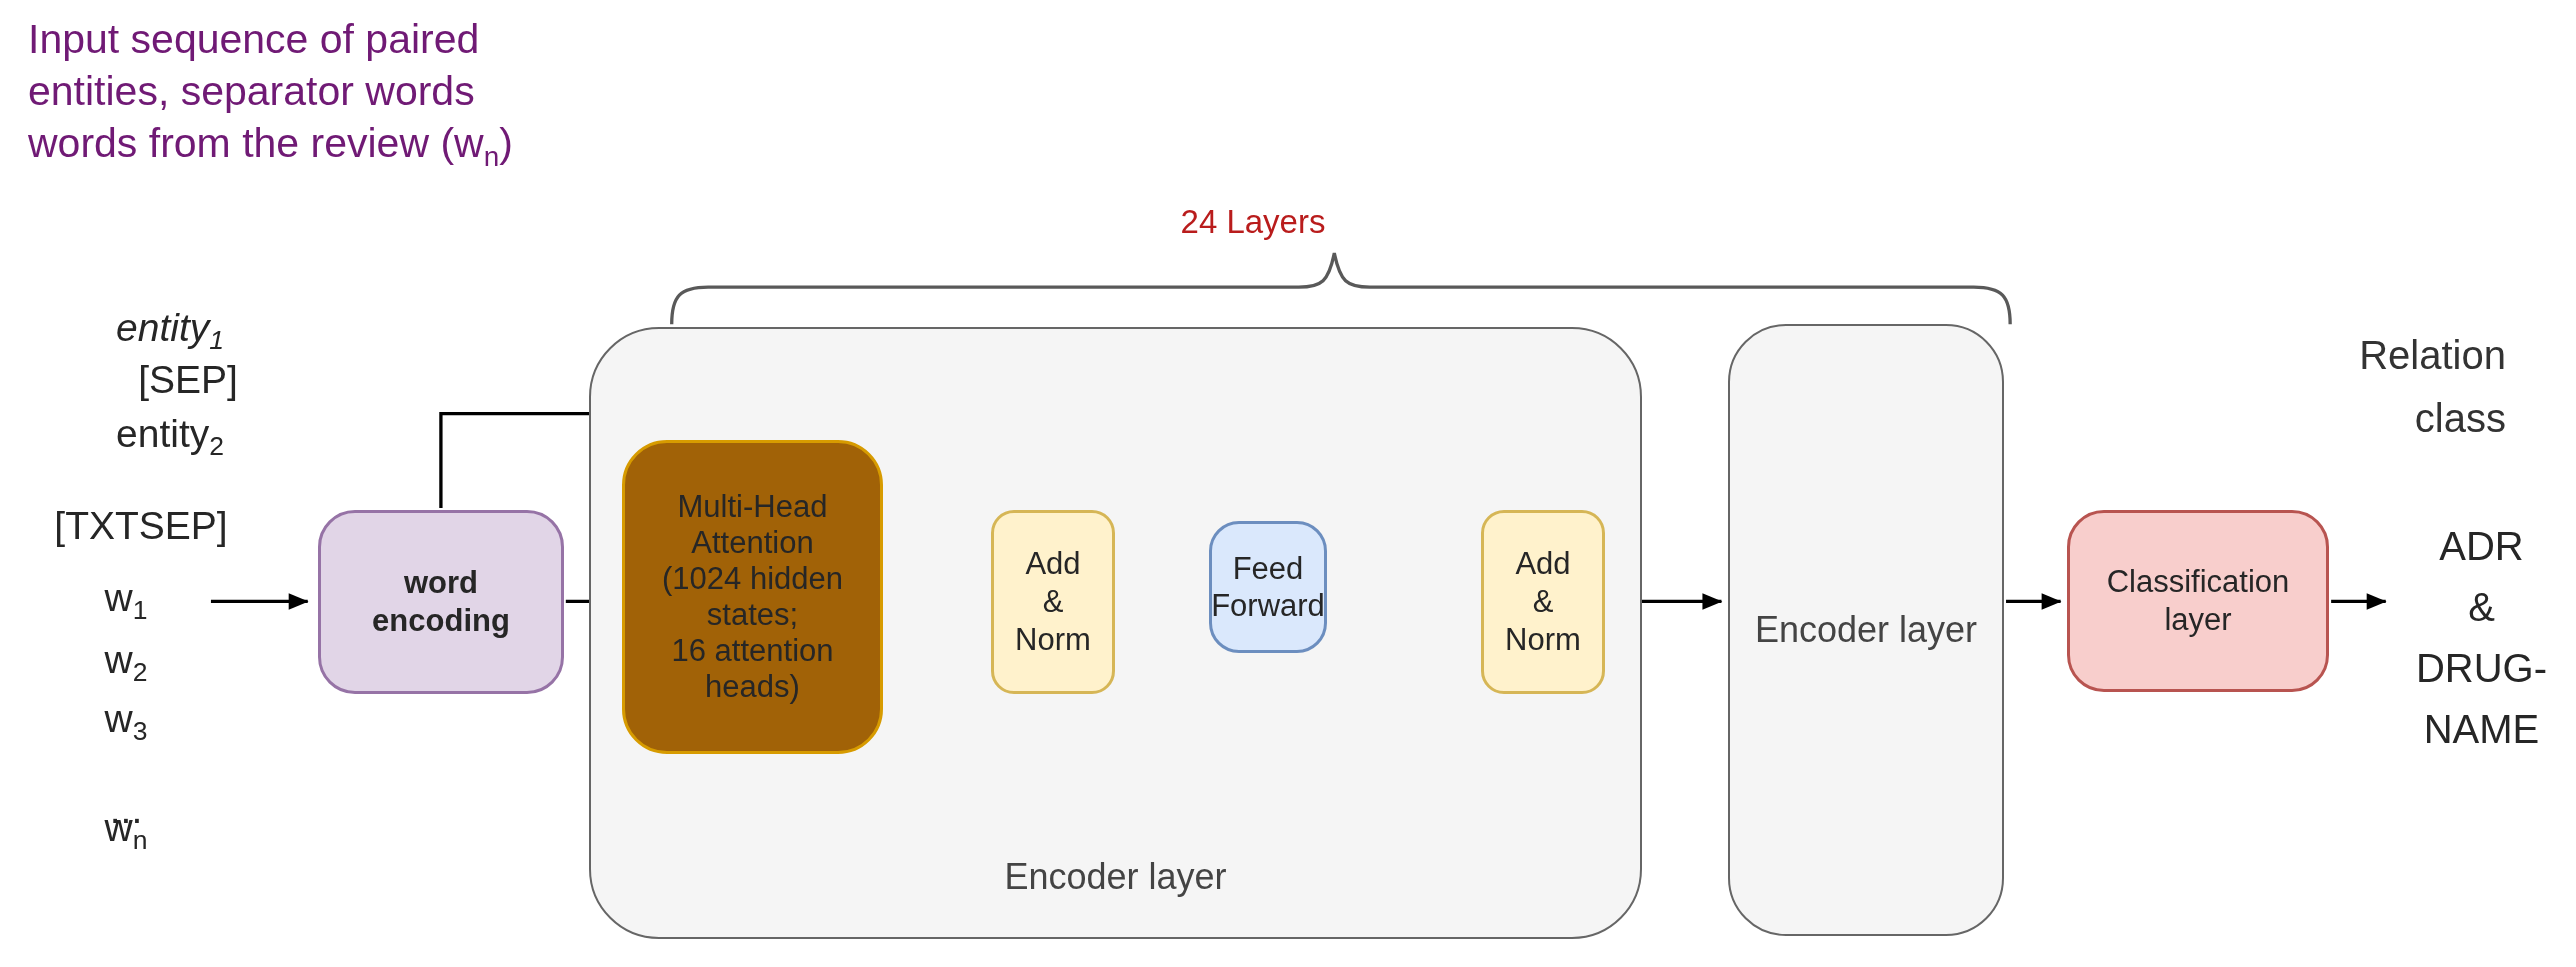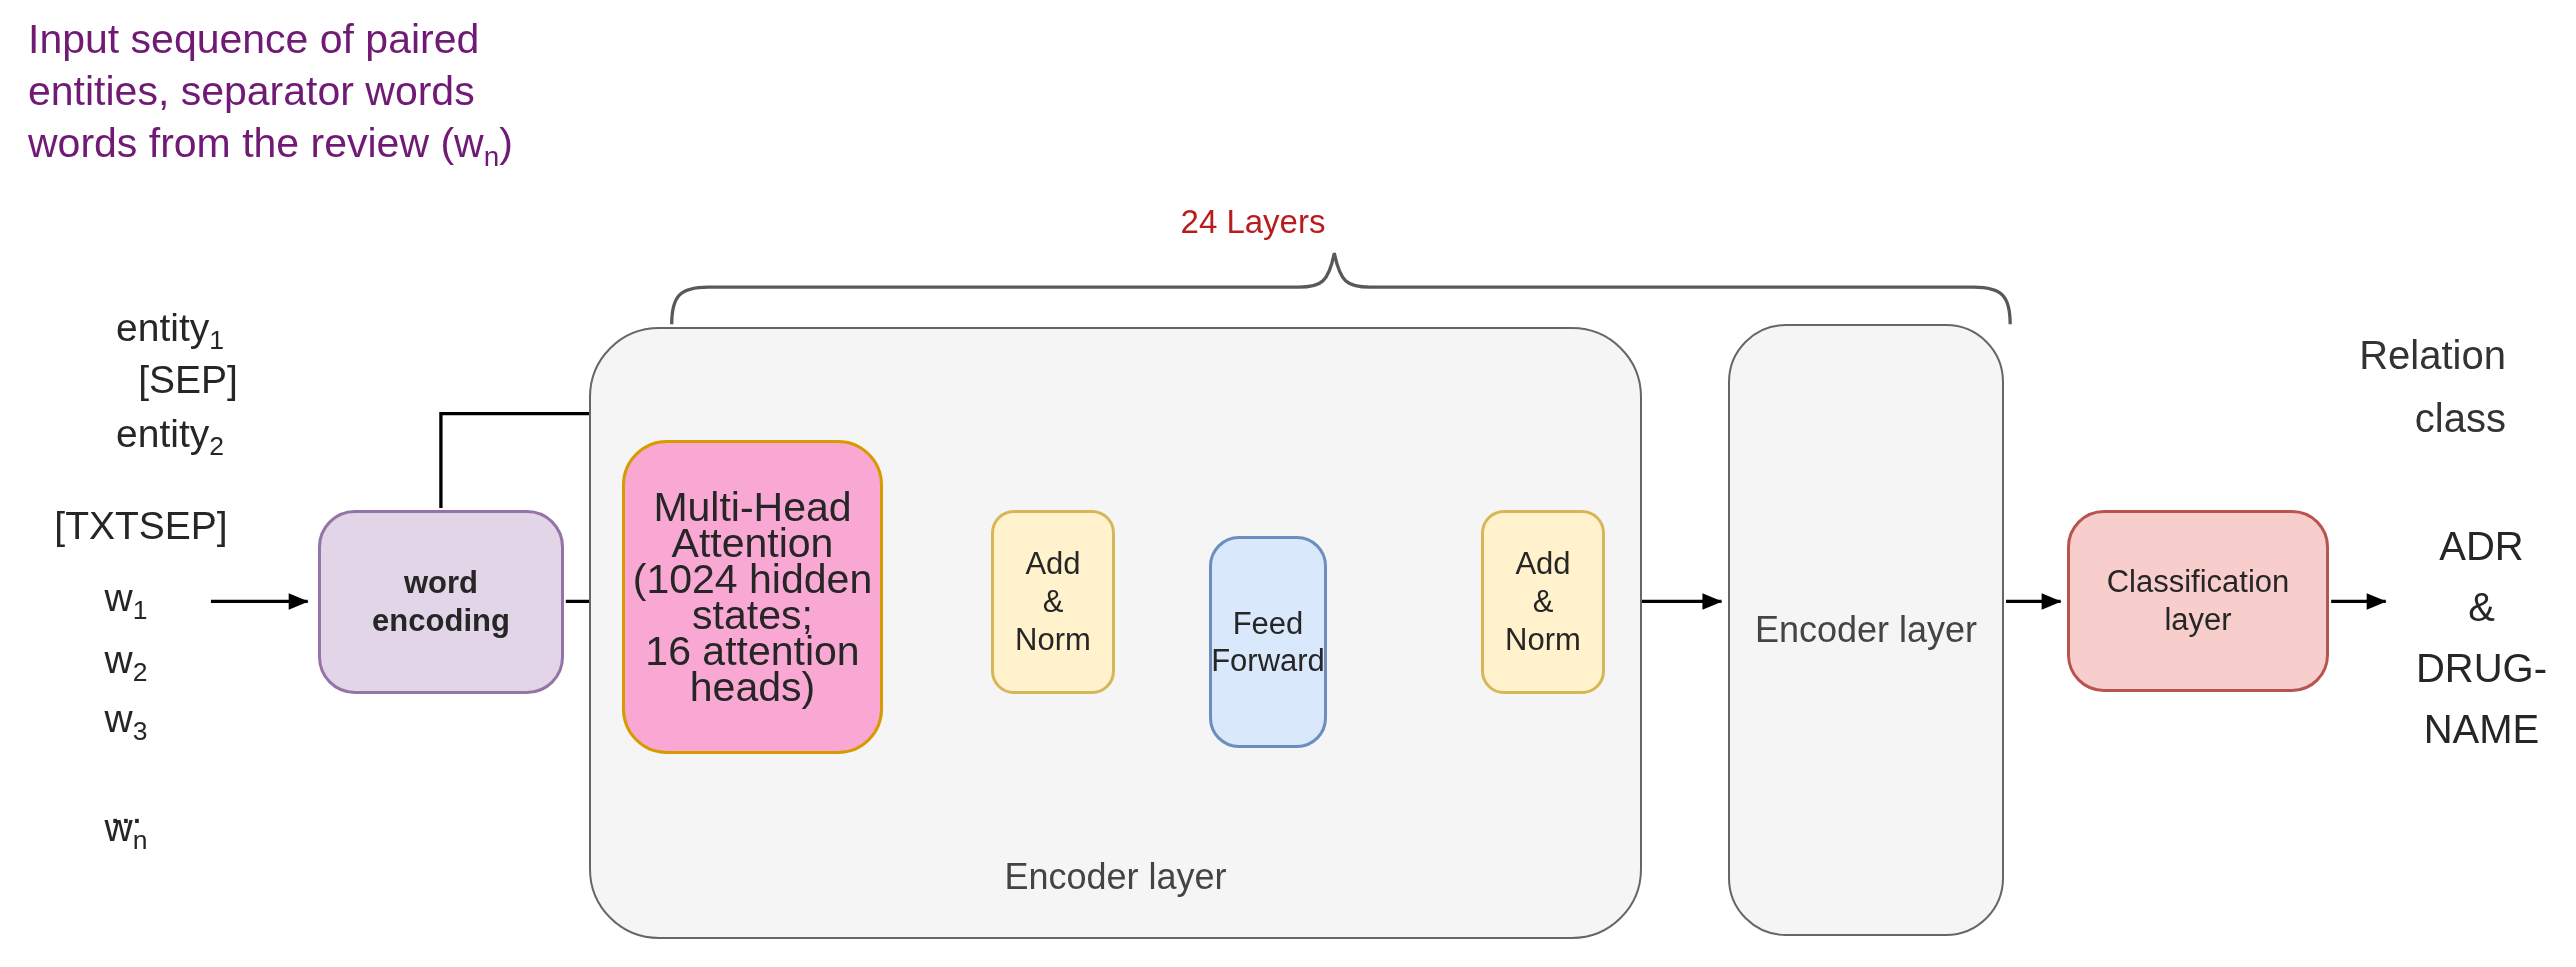--- a/index.html
+++ b/index.html
@@ -36,29 +36,29 @@
   .box-word-encoding{
     left:318px;top:510px;width:246px;height:184px;
     background:#e1d5e7;border:3.3px solid #9673a6;border-radius:37px;font-weight:bold;
   }
   .box-encoder-1{
     left:589px;top:327px;width:1053px;height:612px;
     background:#f5f5f5;border:2.5px solid #666666;border-radius:70px;
   }
   .box-mha{
     left:622px;top:440px;width:261px;height:314px;
-    background:#f9a8d4;border:3.3px solid #d79b00;border-radius:45px;
-    font-size:41px;line-height:36px;
+    background:#a16207;border:3.3px solid #d79b00;border-radius:45px;
+    font-size:31px;line-height:36px;
   }
   .box-add-norm-1{
     left:991px;top:510px;width:124px;height:184px;
     background:#fff2cc;border:3.3px solid #d6b656;border-radius:23px;
   }
   .box-feed-forward{
-    left:1209px;top:536px;width:118px;height:212px;
+    left:1209px;top:521px;width:118px;height:132px;
     background:#dae8fc;border:3.3px solid #6c8ebf;border-radius:30px;
     font-size:31px;line-height:37px;
   }
   .box-add-norm-2{
     left:1481px;top:510px;width:124px;height:184px;
     background:#fff2cc;border:3.3px solid #d6b656;border-radius:23px;
   }
   .box-encoder-2{
     left:1728px;top:324px;width:276px;height:612px;
     background:#f5f5f5;border:2.5px solid #666666;border-radius:58px;
@@ -113,21 +113,21 @@
 
     <path d="M812,392 C812,358 822,347 856,347 L1570,347 C1598,347 1606,340 1613,306 C1620,340 1628,347 1656,347 L2386,347 C2420,347 2430,358 2430,392" stroke="#595959" stroke-width="4" fill="none"></path>
   </svg>
 
   <div class="abs intro">
     <div>Input sequence of paired</div>
     <div>entities, separator words</div>
     <div><span>words from the review (w</span><sub>n</sub><span>)</span></div>
   </div>
 
-  <div class="abs token" style="left:170px;top:331px;"><span>entity</span><sub>1</sub></div>
+  <div class="abs token" style="left:170px;top:331px;font-style:italic;"><span>entity</span><sub>1</sub></div>
   <div class="abs token" style="left:188px;top:383px;"><span>[SEP]</span><sub></sub></div>
   <div class="abs token" style="left:170px;top:437px;"><span>entity</span><sub>2</sub></div>
   <div class="abs token" style="left:141px;top:529px;"><span>[TXTSEP]</span><sub></sub></div>
   <div class="abs token" style="left:126px;top:601px;"><span>w</span><sub>1</sub></div>
   <div class="abs token" style="left:126px;top:663px;"><span>w</span><sub>2</sub></div>
   <div class="abs token" style="left:126px;top:722px;"><span>w</span><sub>3</sub></div>
   <div class="abs token" style="left:126px;top:813px;"><span>...</span><sub></sub></div>
   <div class="abs token" style="left:126px;top:831px;"><span>w</span><sub>n</sub></div>
 
   <div class="abs layers-label">24 Layers</div>

